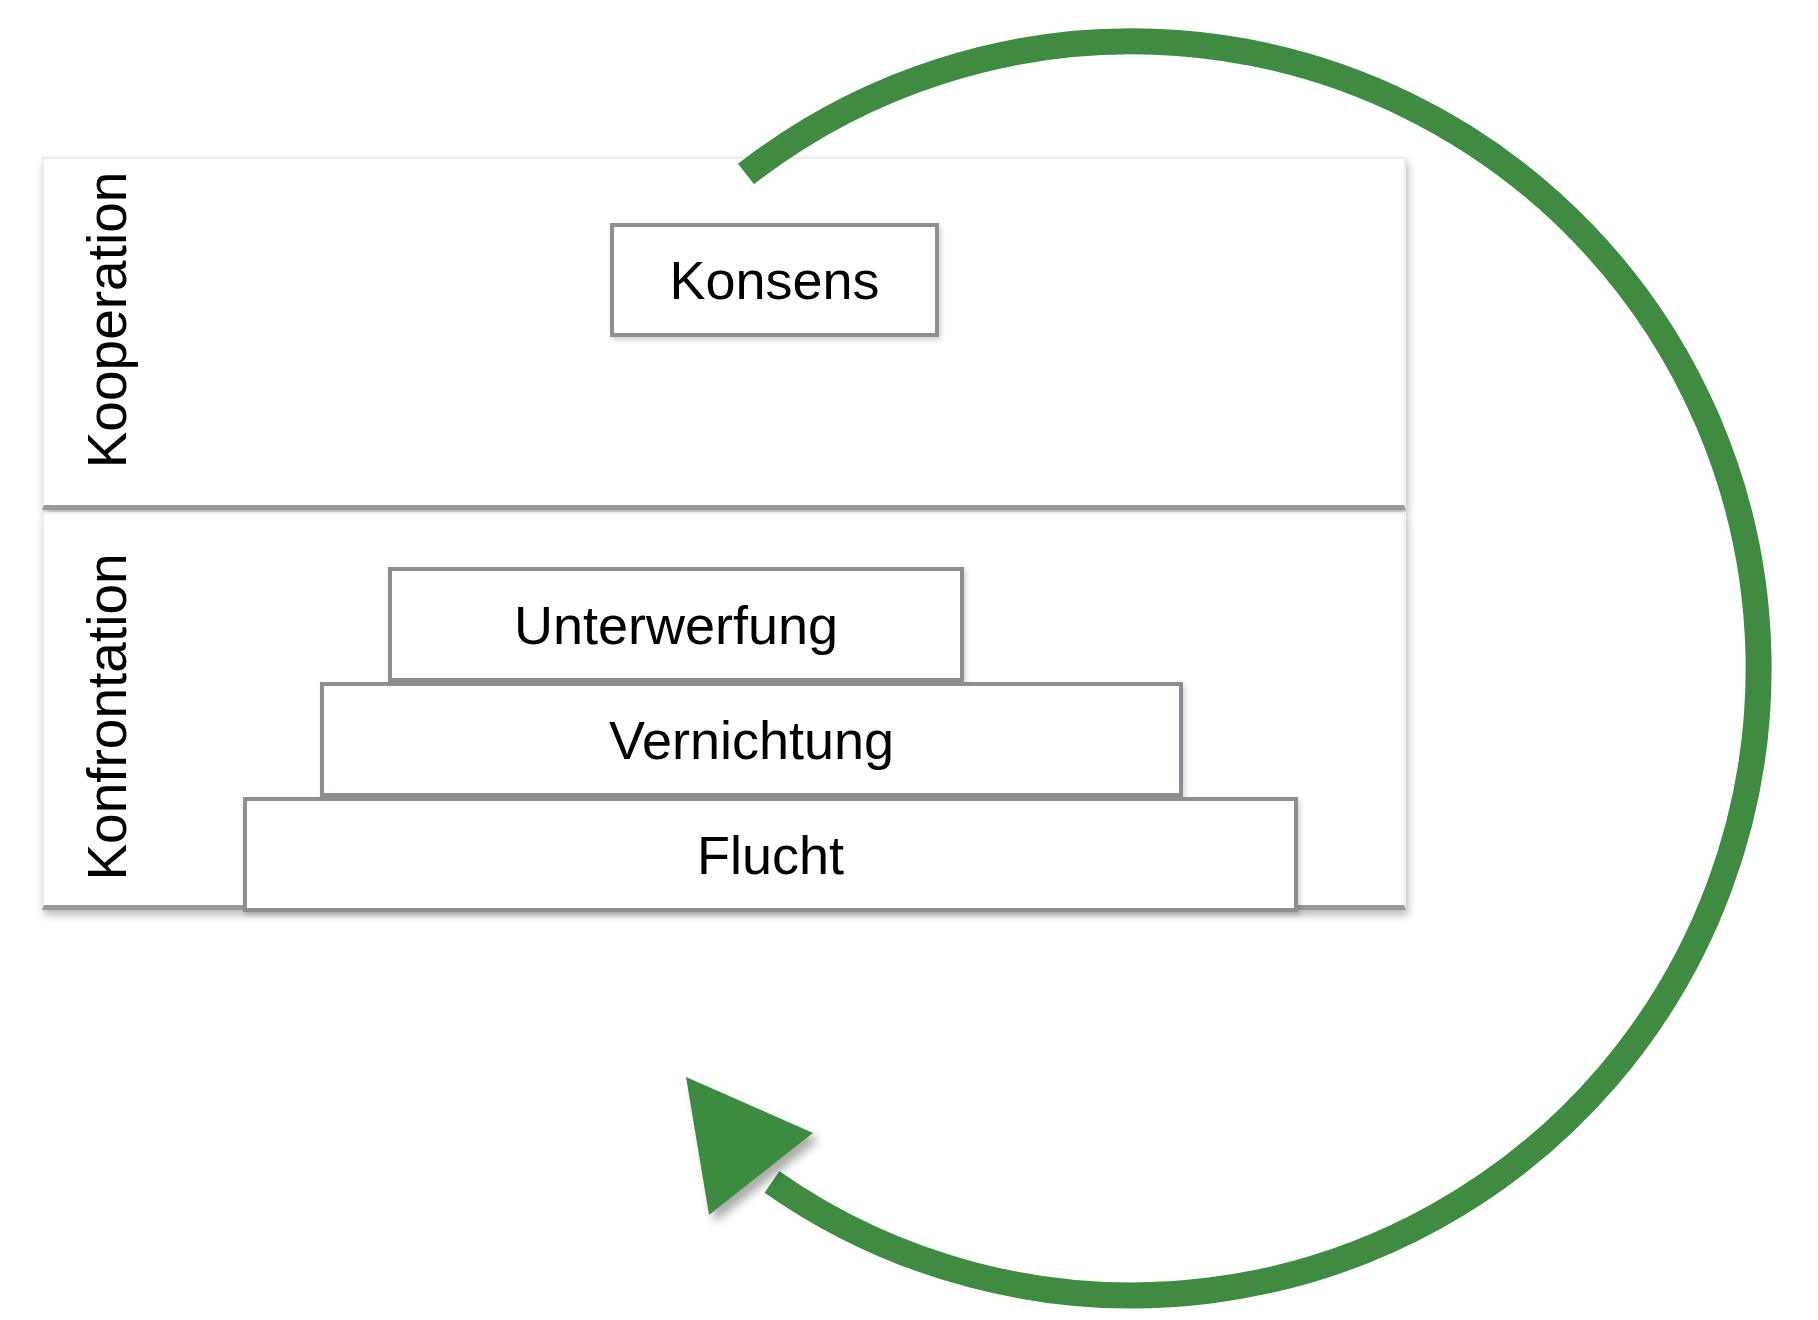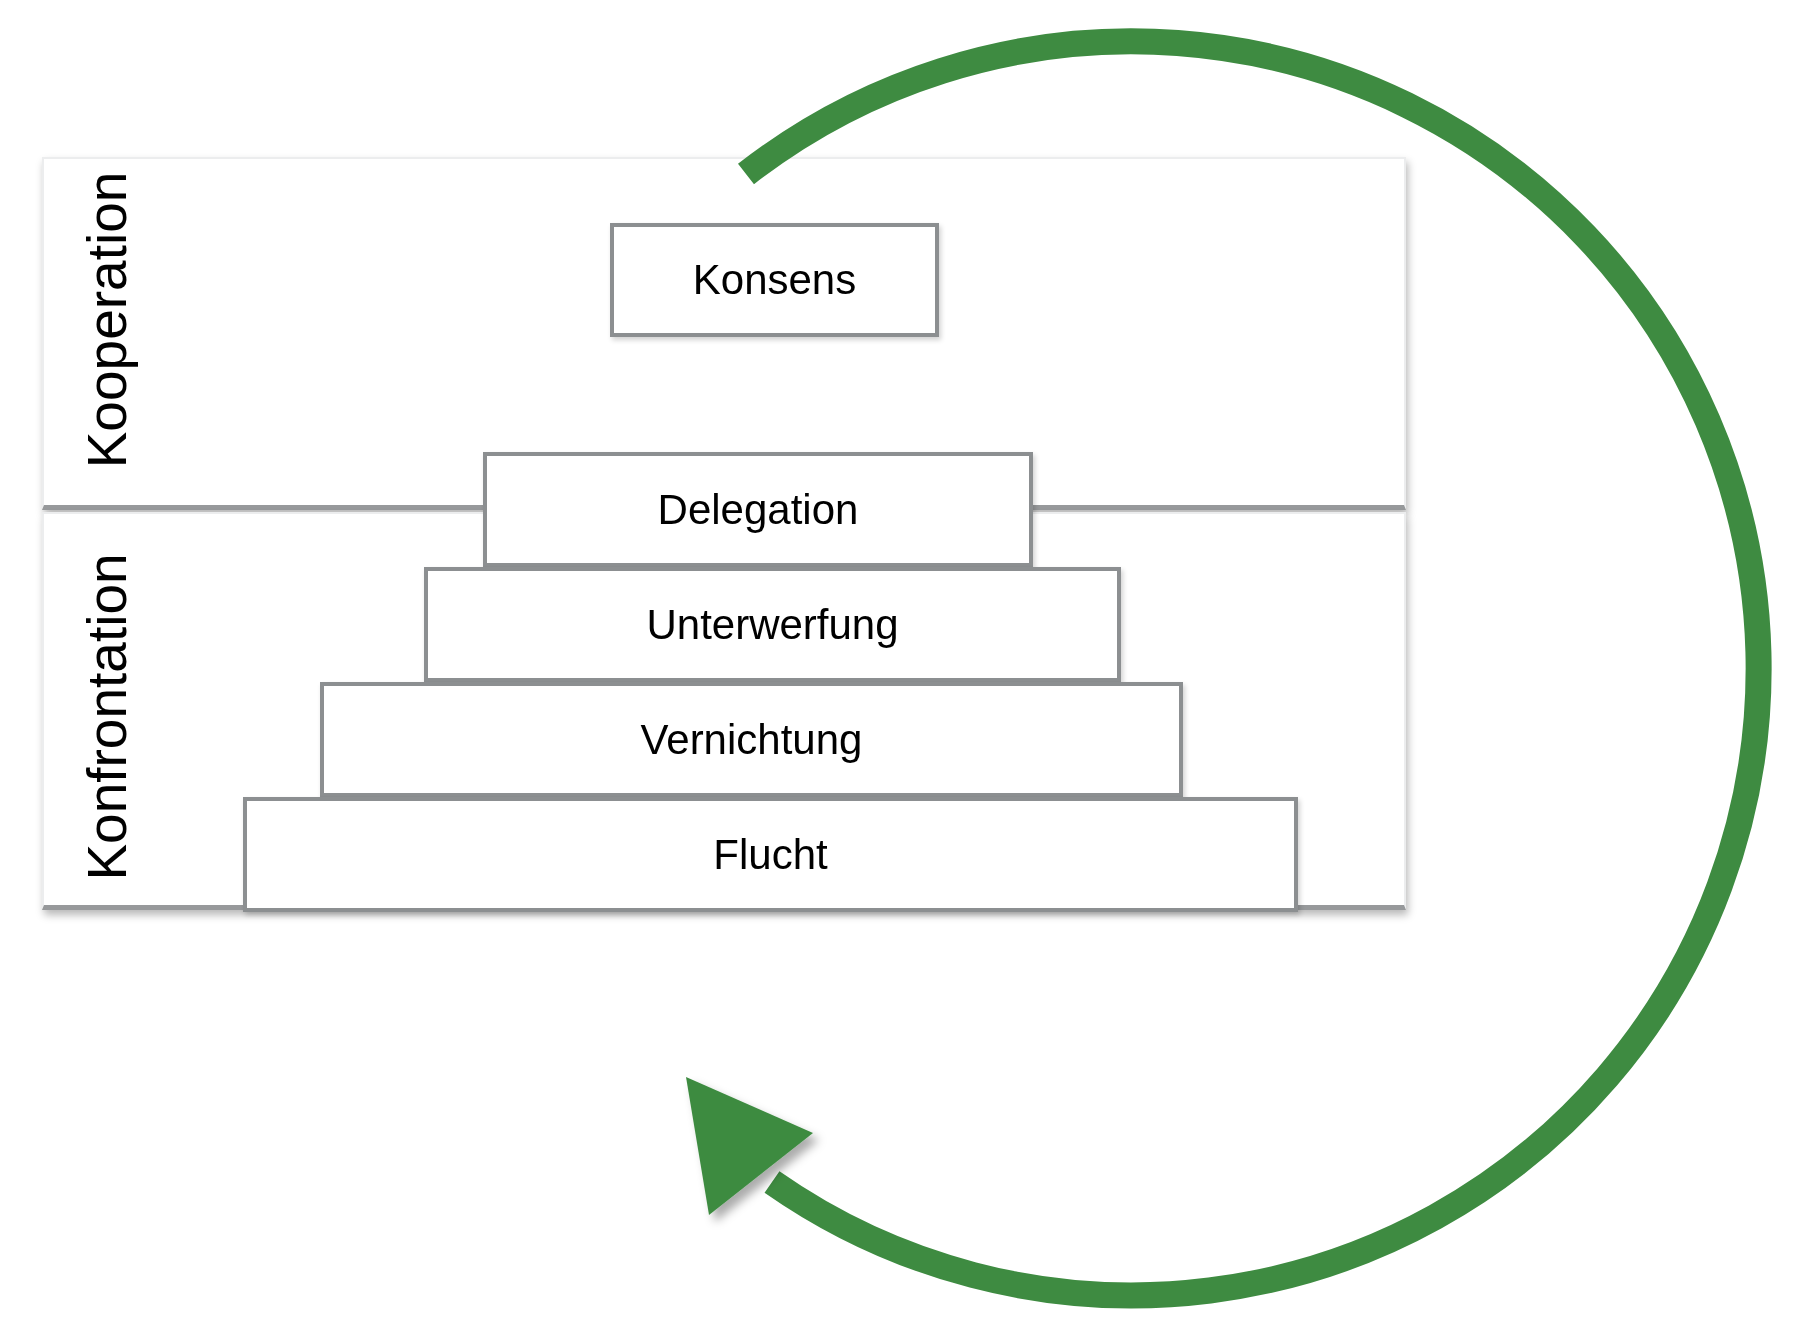--- a/index.html
+++ b/index.html
@@ -45,21 +45,21 @@
 
   
   .level {
     position: absolute;
     background: #ffffff;
     border: 4px solid #8c8f91;
     box-sizing: border-box;
     display: flex;
     align-items: center;
     justify-content: center;
-    font-size: 42px;
+    font-size: 54px;
     line-height: 1;
     color: #000;
     z-index: 2;
     box-shadow: 2px 3px 5px rgba(0,0,0,0.18);
   }
 
   
   .cycle-svg {
     position: absolute;
     left: 0;
@@ -78,23 +78,22 @@
   <div class="band band-top">
     <span class="band-label">Kooperation</span>
   </div>
   <div class="band band-bottom">
     <span class="band-label">Konfrontation</span>
   </div>
 
   <div class="level" style="left:610px; top:223px; width:329px; height:114px;">Konsens</div>
 
 
-  <div class="level" style="left:483px; top:452px; width:550px; height:115px;">Delegation</div>
 
-  <div class="level" style="left:424px; top:567px; width:697px; height:115px;">Unterwerfung</div>
+  <div class="level" style="left:388px; top:567px; width:576px; height:115px;">Unterwerfung</div>
 
   <div class="level" style="left:320px; top:682px; width:863px; height:115px;text-align:right;">Vernichtung</div>
 
   <div class="level" style="left:218px; top:797px; width:1055px; height:115px;margin-left:25px;">Flucht</div>
 
 
   <svg class="cycle-svg" viewBox="0 0 1818 1320">
     <defs>
       <filter id="arrowShadow" x="-40%" y="-40%" width="180%" height="180%">
         <feDropShadow dx="6" dy="7" stdDeviation="5" flood-color="#000000" flood-opacity="0.33"></feDropShadow>

